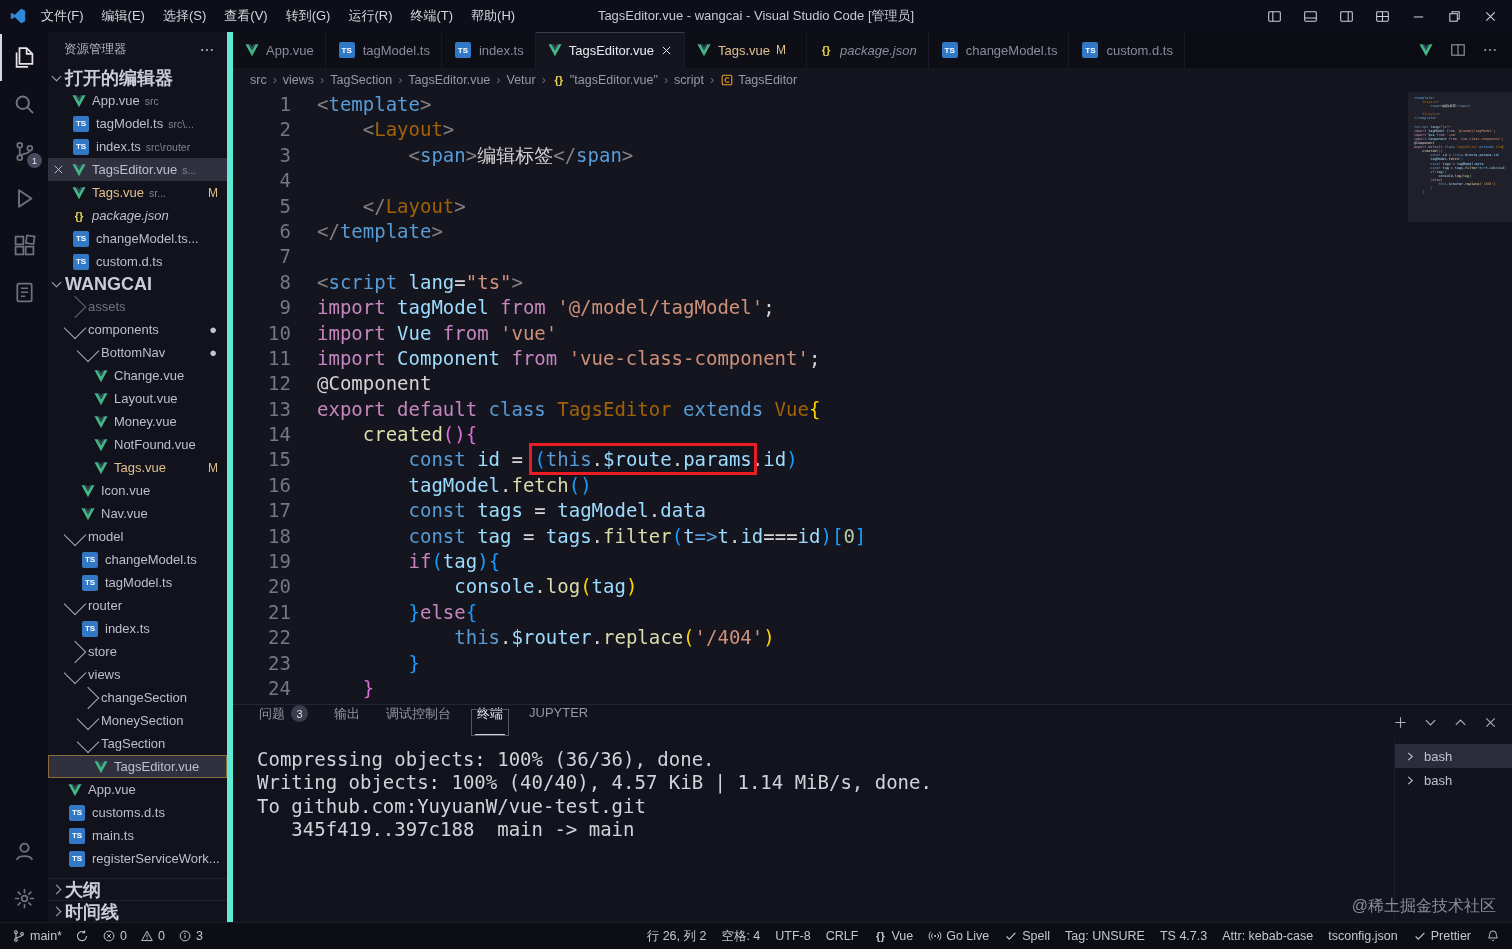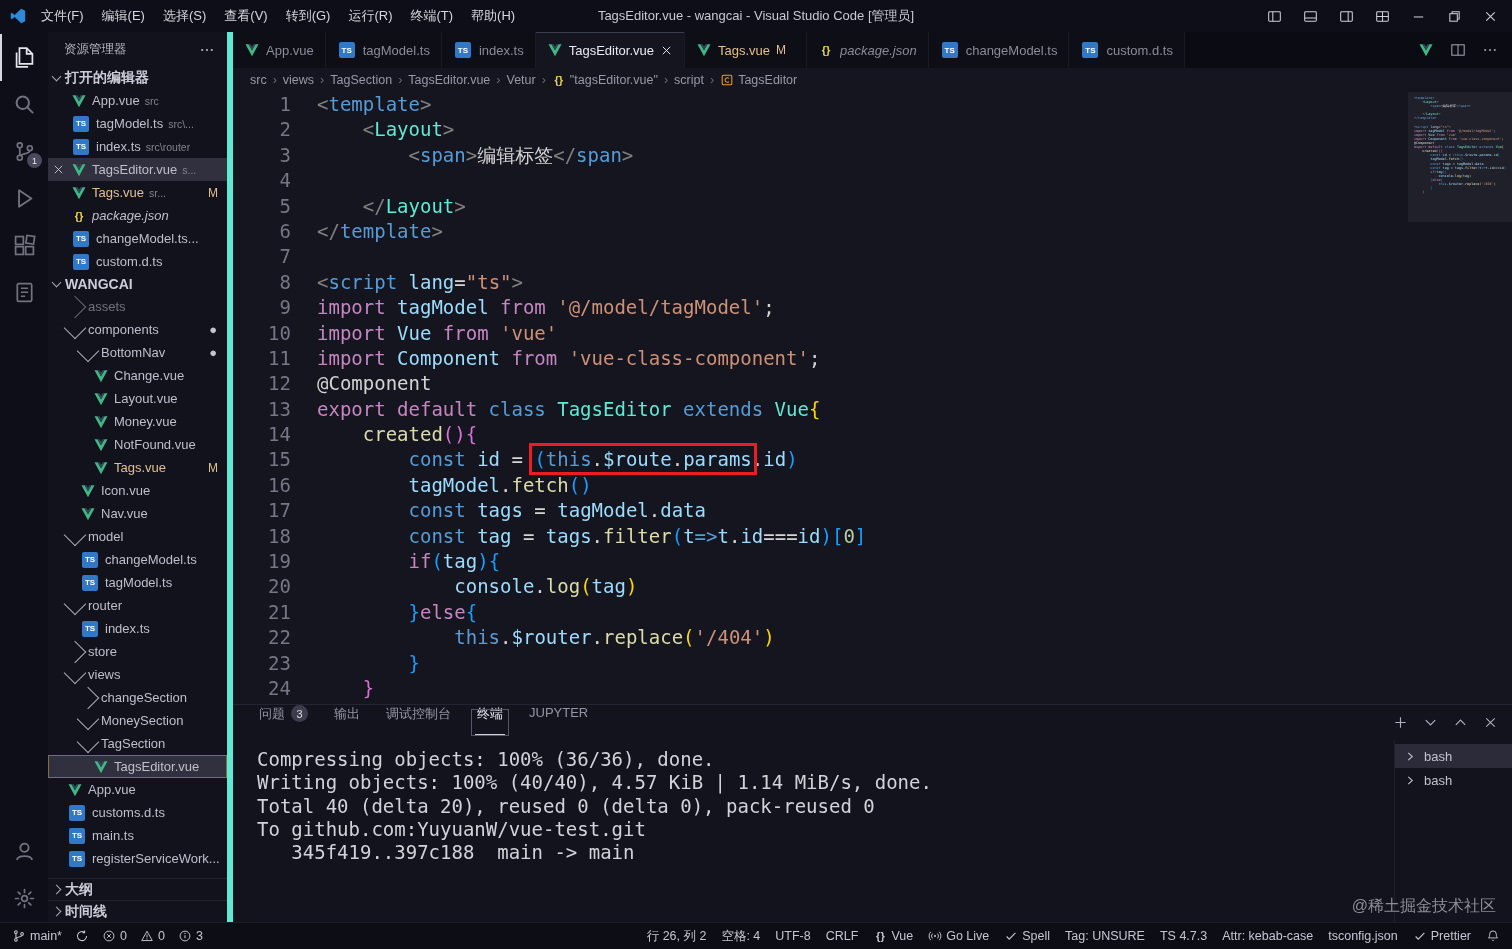--- a/index.html
+++ b/index.html
@@ -18,21 +18,21 @@
 
 .main{flex:1;display:flex;min-height:0}
 .activitybar{width:48px;background:#0e0e18;display:flex;flex-direction:column;justify-content:space-between;flex:none;padding-top:2px}
 .ab-item{height:47px;display:flex;align-items:center;justify-content:center;color:#72727f;position:relative}
 .ab-item.active{color:#e4e4ea;box-shadow:inset 2px 0 0 #d7d7e0}
 .ab-item .ic{width:23px;height:23px}
 .ab-badge{position:absolute;right:6px;bottom:7px;background:#4a4a5e;color:#e8e8f0;font-size:9px;width:15px;height:15px;border-radius:50%;display:flex;align-items:center;justify-content:center}
 
 .sidebar{width:185px;background:#12121c;border-right:6px solid #5eead4;flex:none;display:flex;flex-direction:column;overflow:hidden}
 .sb-header{height:35px;flex:none;display:flex;align-items:center;justify-content:space-between;padding:0 12px 0 16px;color:#b7b7c4;font-size:12.5px}
-.section-header{height:22px;flex:none;display:flex;align-items:center;gap:5px;padding-left:5px;font-weight:bold;font-size:14px;color:#ccccd8}
+.section-header{height:22px;flex:none;display:flex;align-items:center;gap:5px;padding-left:5px;font-weight:bold;font-size:18px;color:#ccccd8}
 .section-header.bordered{border-top:1px solid #21212d}
 .row{height:23px;display:flex;align-items:center;gap:5px;color:#bfbfcc;white-space:nowrap;overflow:hidden}
 .row.oe{padding-left:3px}
 .close-slot{width:15px;flex:none;display:inline-flex;justify-content:center}
 .row.sel{background:#30303e}
 .sel-tree{background:#30303e;outline:1px solid #8a6c3c;outline-offset:-1px}
 .fname{overflow:hidden;text-overflow:ellipsis}
 .fname.mod{color:#e2c08d}
 .fname.ital{font-style:italic}
 .detail{color:#83838f;font-size:10.5px}
@@ -61,21 +61,21 @@
 .breadcrumbs{height:24px;flex:none;display:flex;align-items:center;gap:4px;padding-left:17px;font-size:12.5px;color:#9898a6;background:#15151f}
 .crumb{display:flex;align-items:center;gap:4px}
 .crumb .ic{width:14px;height:14px}
 .bc-sep{color:#6d6d7a;margin:0 2px}
 
 .editor{flex:1;position:relative;background:#15151f;overflow:hidden;min-height:0}
 .codepane{font-family:"DejaVu Sans Mono","Liberation Mono",monospace;font-size:19px;line-height:25.4px}
 .line{display:flex;height:25.4px;white-space:pre}
 .lnum{width:58px;text-align:right;margin-right:26px;color:#767685;flex:none}
 .redbox{outline:3px solid #ec1c24;outline-offset:2px}
-.tk-w{color:#d4d4d4}.tk-k{color:#c586c0}.tk-kb{color:#569cd6}.tk-cls{color:#5eead4}.tk-fn{color:#dcdcaa}.tk-v{color:#9cdcfe}.tk-s{color:#ce9178}.tk-n{color:#b5cea8}.tk-tag{color:#569cd6}.tk-p{color:#808080}.tk-bg{color:#ffd700}.tk-bp{color:#da70d6}.tk-bb{color:#179fff}
+.tk-w{color:#d4d4d4}.tk-k{color:#c586c0}.tk-kb{color:#569cd6}.tk-cls{color:#a16207}.tk-fn{color:#dcdcaa}.tk-v{color:#9cdcfe}.tk-s{color:#ce9178}.tk-n{color:#b5cea8}.tk-tag{color:#569cd6}.tk-p{color:#808080}.tk-bg{color:#ffd700}.tk-bp{color:#da70d6}.tk-bb{color:#179fff}
 .minimap{position:absolute;top:0;right:0;width:104px;height:100%;padding:4px 6px;background:#15151f;font-family:"DejaVu Sans Mono",monospace;font-size:3.4px;line-height:4.1px;white-space:pre;overflow:hidden}
 .mm-line{height:4.1px;overflow:hidden}
 .mm-slider{position:absolute;left:0;top:0;right:0;height:130px;background:rgba(255,255,255,.05)}
 
 .panel{height:218px;flex:none;border-top:1px solid #252532;background:#13131e;display:flex;flex-direction:column}
 .panel-tabs{height:35px;flex:none;display:flex;align-items:center;padding-left:16px}
 .ptabs{display:flex;gap:6px;height:100%}
 .ptab{display:flex;align-items:flex-start;gap:6px;padding:0 10px;color:#9595a4;font-size:13px;position:relative}
 .ptab.active{color:#e8e8f0}
 .ptab.active::after{content:"";position:absolute;left:8px;right:8px;bottom:5px;border-bottom:1px solid #cfcfda}
@@ -689,21 +689,20 @@
                 <svg viewBox="0 0 16 16" fill="none" stroke="currentColor" stroke-width="1.2">
                   <path d="M3.5 3.5l9 9M12.5 3.5l-9 9"></path>
                 </svg>
               </span>
             </div>
         </div>
         <div class="panel-body">
           <div class="terminal" id="terminal">
               <div class="tline">Compressing objects: 100% (36/36), done.</div>
               <div class="tline">Writing objects: 100% (40/40), 4.57 KiB | 1.14 MiB/s, done.</div>
-              <div class="tline">Total 40 (delta 20), reused 0 (delta 0), pack-reused 0</div>
               <div class="tline">To github.com:YuyuanW/vue-test.git</div>
               <div class="tline">   345f419..397c188  main -&gt; main</div>
             </div>
           <div class="term-side" id="termSide">
               <div class="term-row selected">
                 <span class="ic">
                   <svg viewBox="0 0 16 16" fill="none" stroke="currentColor" stroke-width="1.2">
                     <path d="M4 3.5 9 8l-5 4.5" stroke-width="1.3"></path>
                   </svg>
                 </span>

